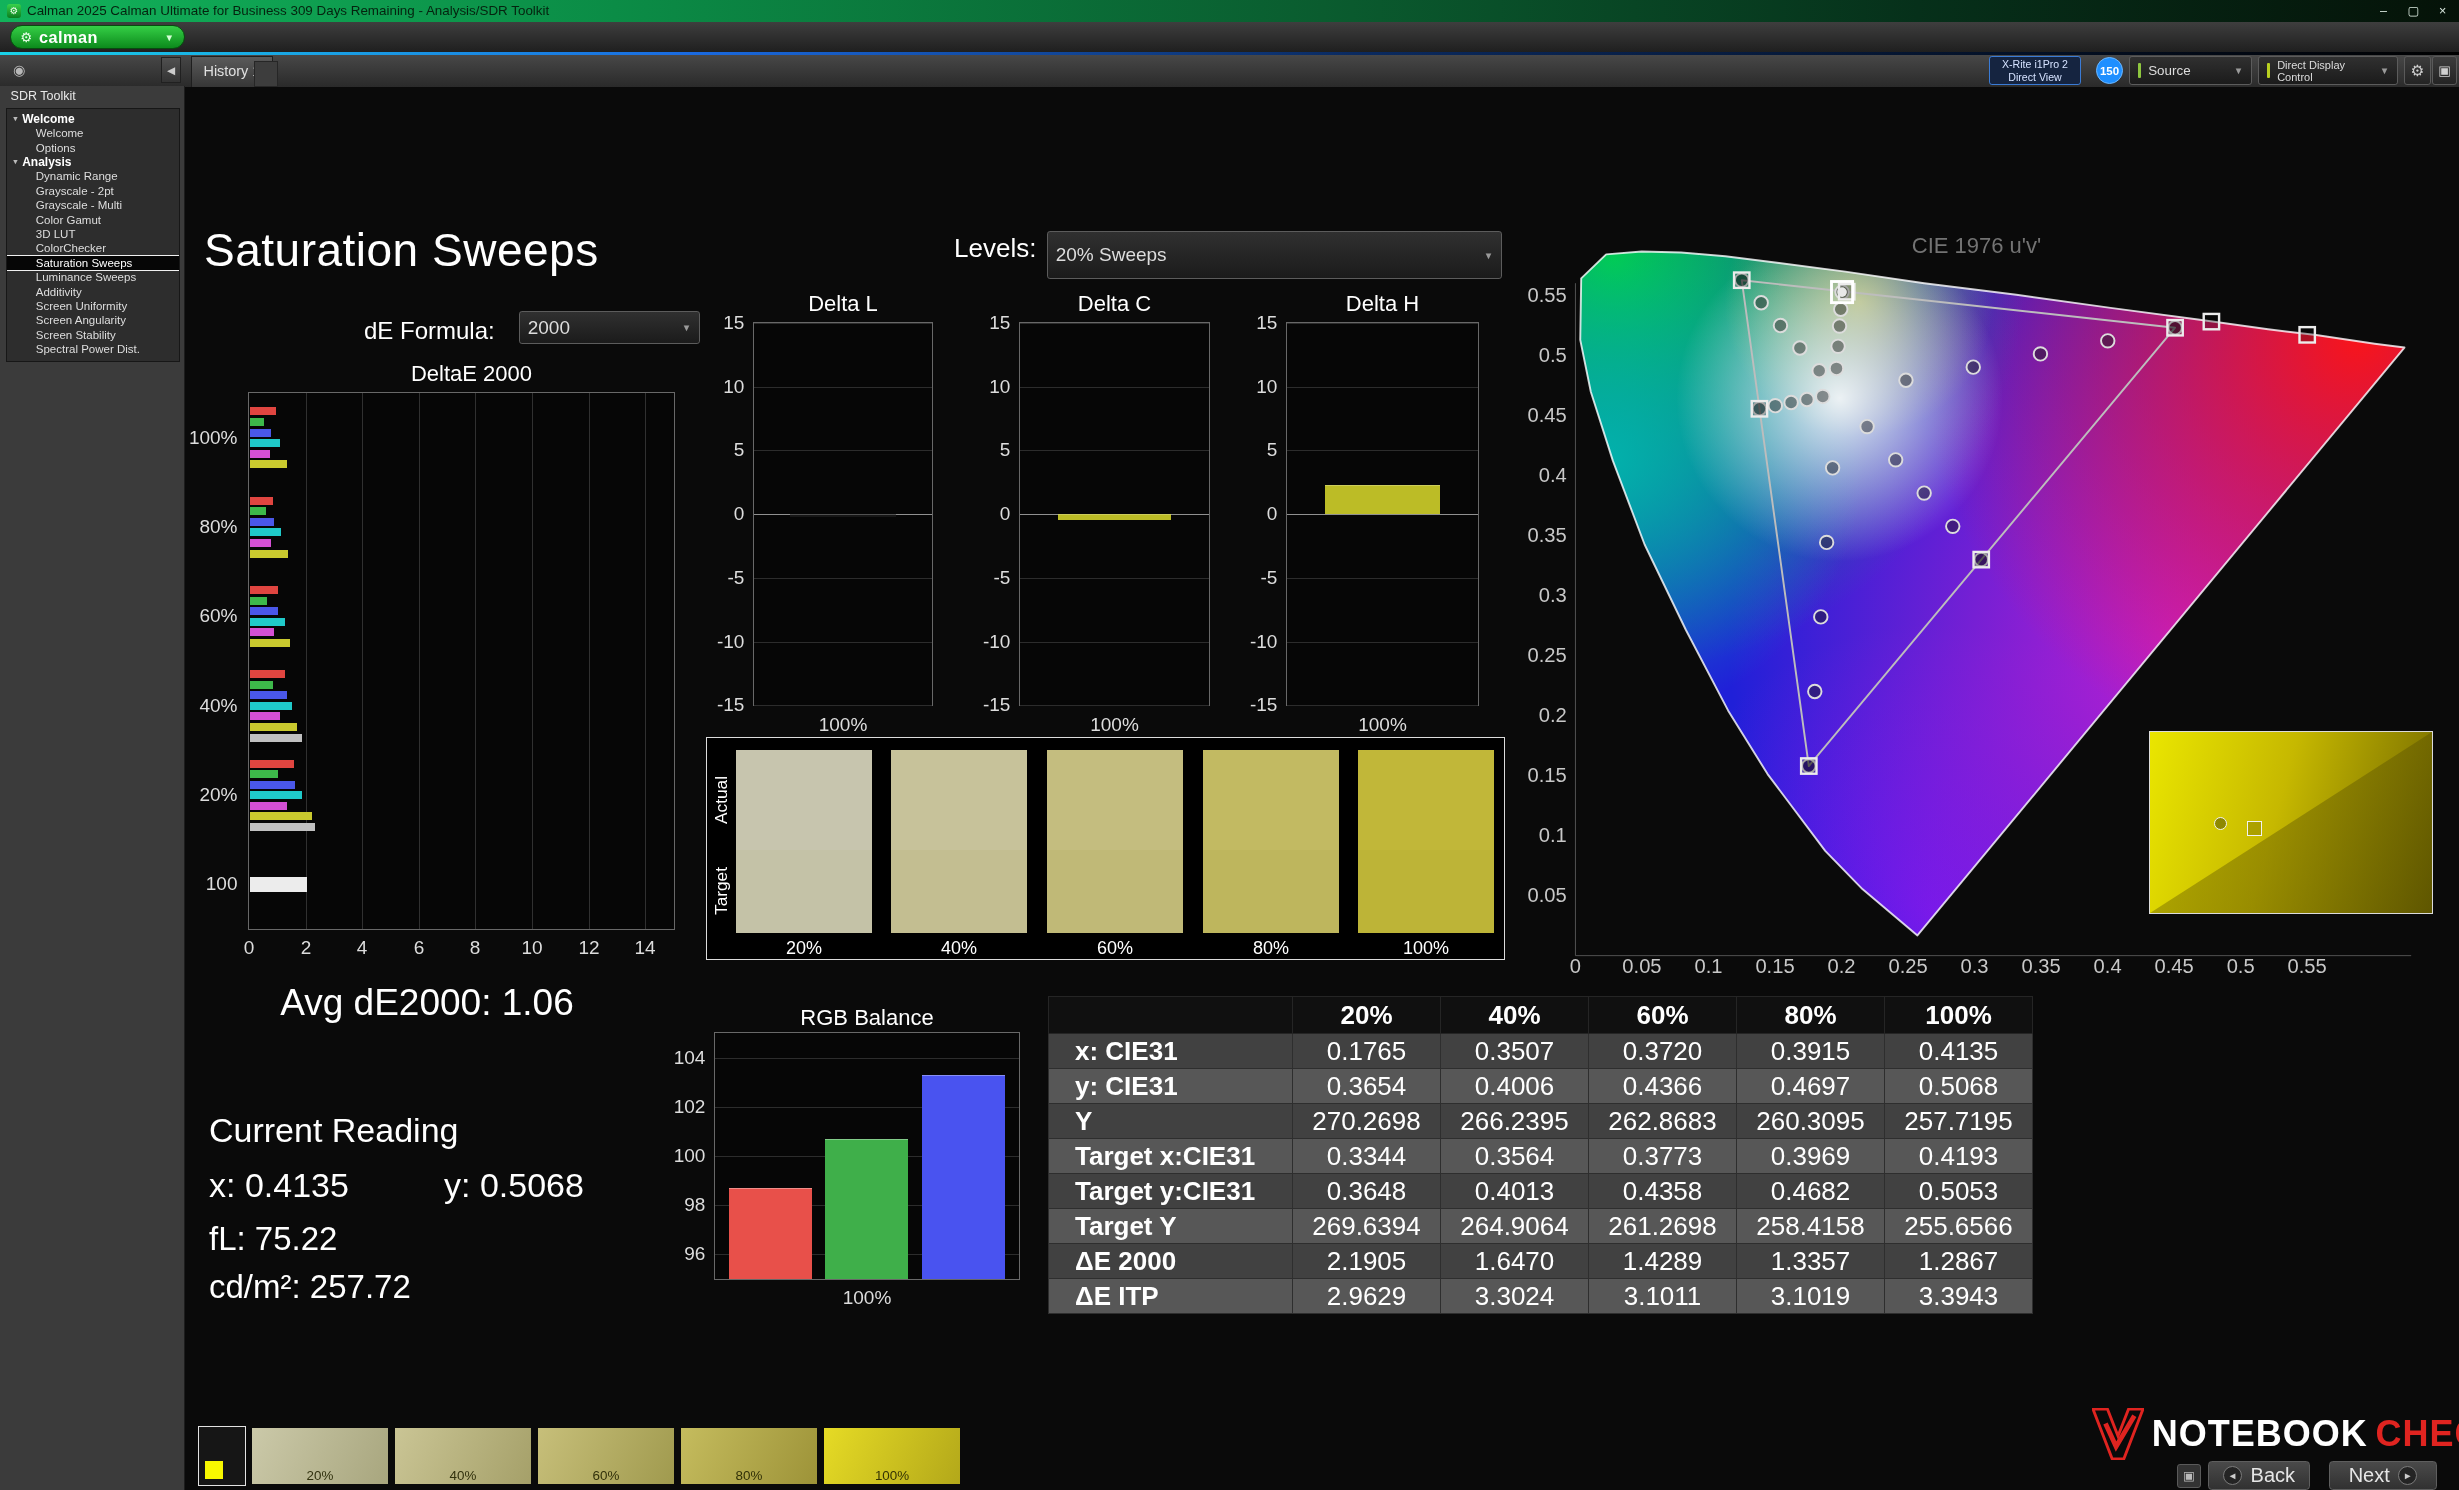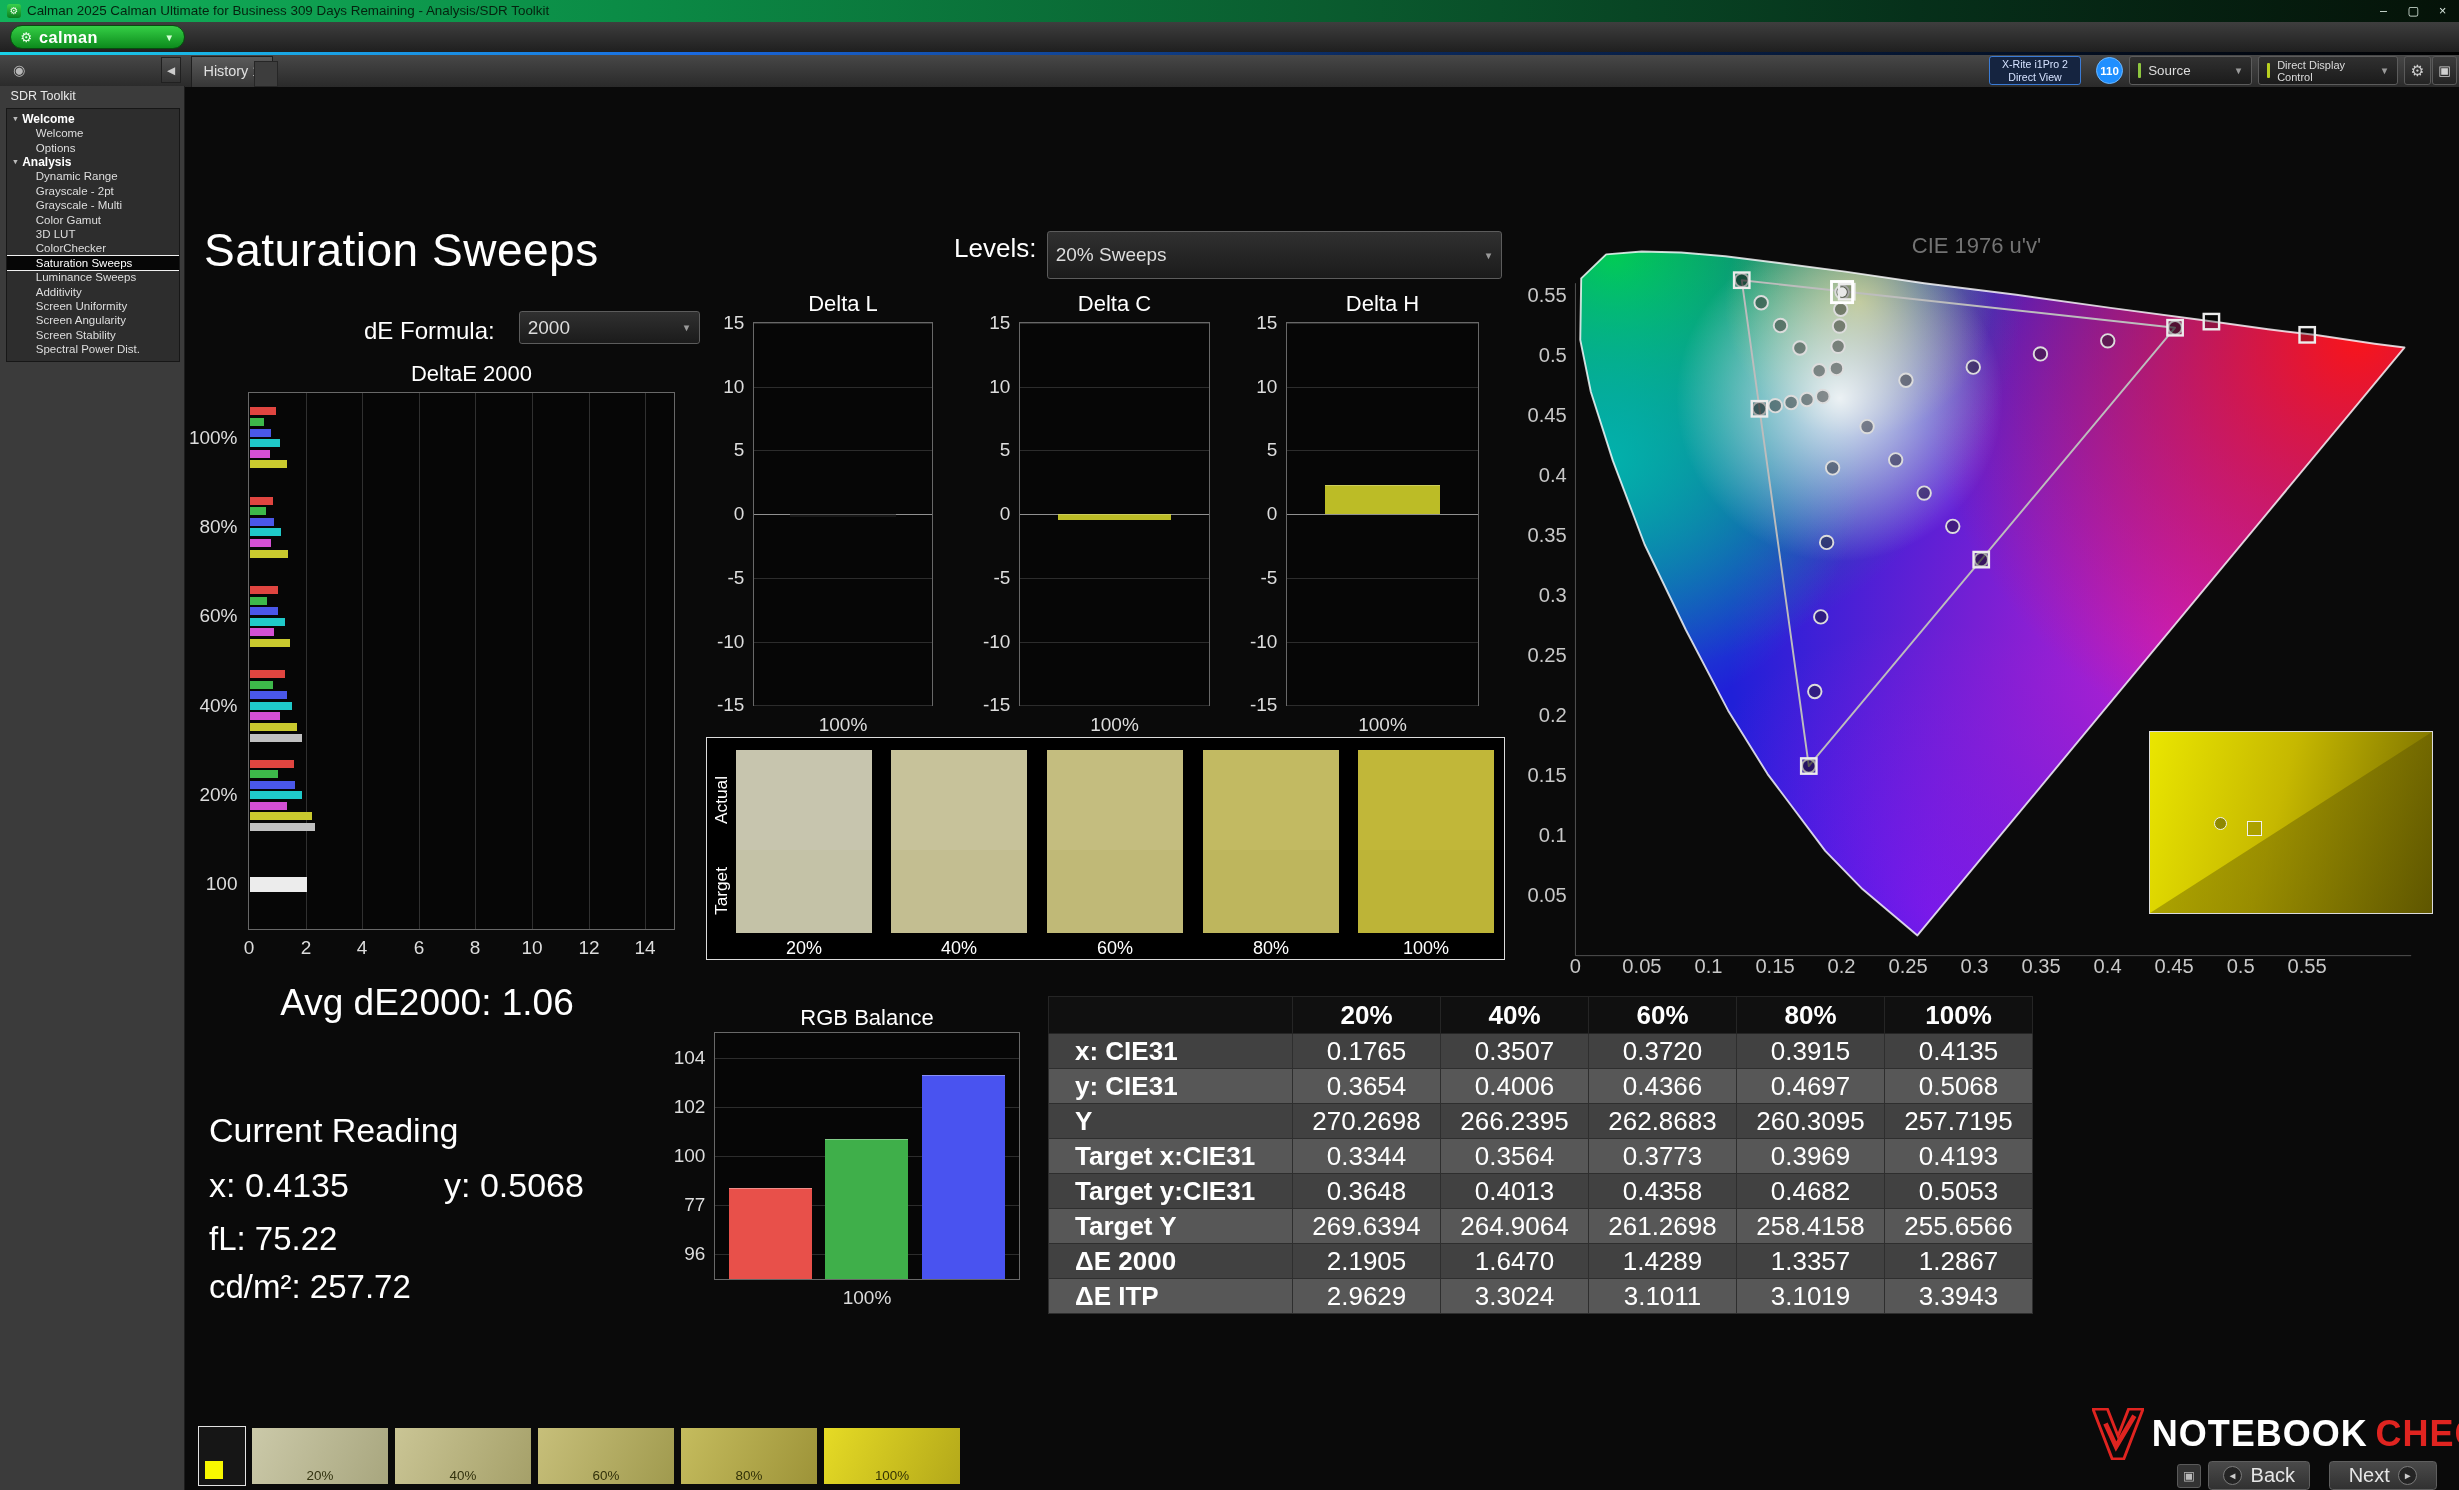--- a/index.html
+++ b/index.html
@@ -182,21 +182,21 @@
   <div id="tabbar"></div>
   <div id="tab-home">◉</div>
   <div id="sidebar-collapse">◀</div>
   <div id="tab-history">History 1</div>
   <div id="tab-stub"></div>
 
   <div id="meter-btn">
     <div>X-Rite i1Pro 2</div>
     <div>Direct View</div>
   </div>
-  <div id="badge-235">110</div>
+  <div id="badge-235">150</div>
   <div id="source-dd" class="dd">
     <span class="accent"></span>
     <span>Source</span>
     <span class="arrow">▼</span>
   </div>
   <div id="display-dd" class="dd">
     <span class="accent" style="background:#b9d020"></span>
     <span>Direct Display Control</span>
     <span class="arrow">▼</span>
   </div>
@@ -522,21 +522,21 @@
 
   <div id="rgb-title">RGB Balance</div>
   <div id="rgb-plot">
       <div class="m-grid" style="top: 24.6px;"></div>
       <div class="m-ylab" style="top: 24.6px;">104</div>
       <div class="m-grid" style="top: 74px;"></div>
       <div class="m-ylab" style="top: 74px;">102</div>
       <div class="m-grid" style="top: 123px;"></div>
       <div class="m-ylab" style="top: 123px;">100</div>
       <div class="m-grid" style="top: 172px;"></div>
-      <div class="m-ylab" style="top: 172px;">77</div>
+      <div class="m-ylab" style="top: 172px;">98</div>
       <div class="m-grid" style="top: 221px;"></div>
       <div class="m-ylab" style="top: 221px; margin-left: 36px;">96</div>
       <div class="rgb-bar" style="left: 14px; width: 83px; height: 91px; background: rgb(232, 80, 74);"></div>
       <div class="rgb-bar" style="left: 110px; width: 83px; height: 140px; background: rgb(63, 175, 74);"></div>
       <div class="rgb-bar" style="left: 207px; width: 83px; height: 204px; background: rgb(73, 83, 240);"></div>
     </div>
   <div id="rgb-xlab">100%</div>
 
   <table id="data-table">
     <colgroup>

